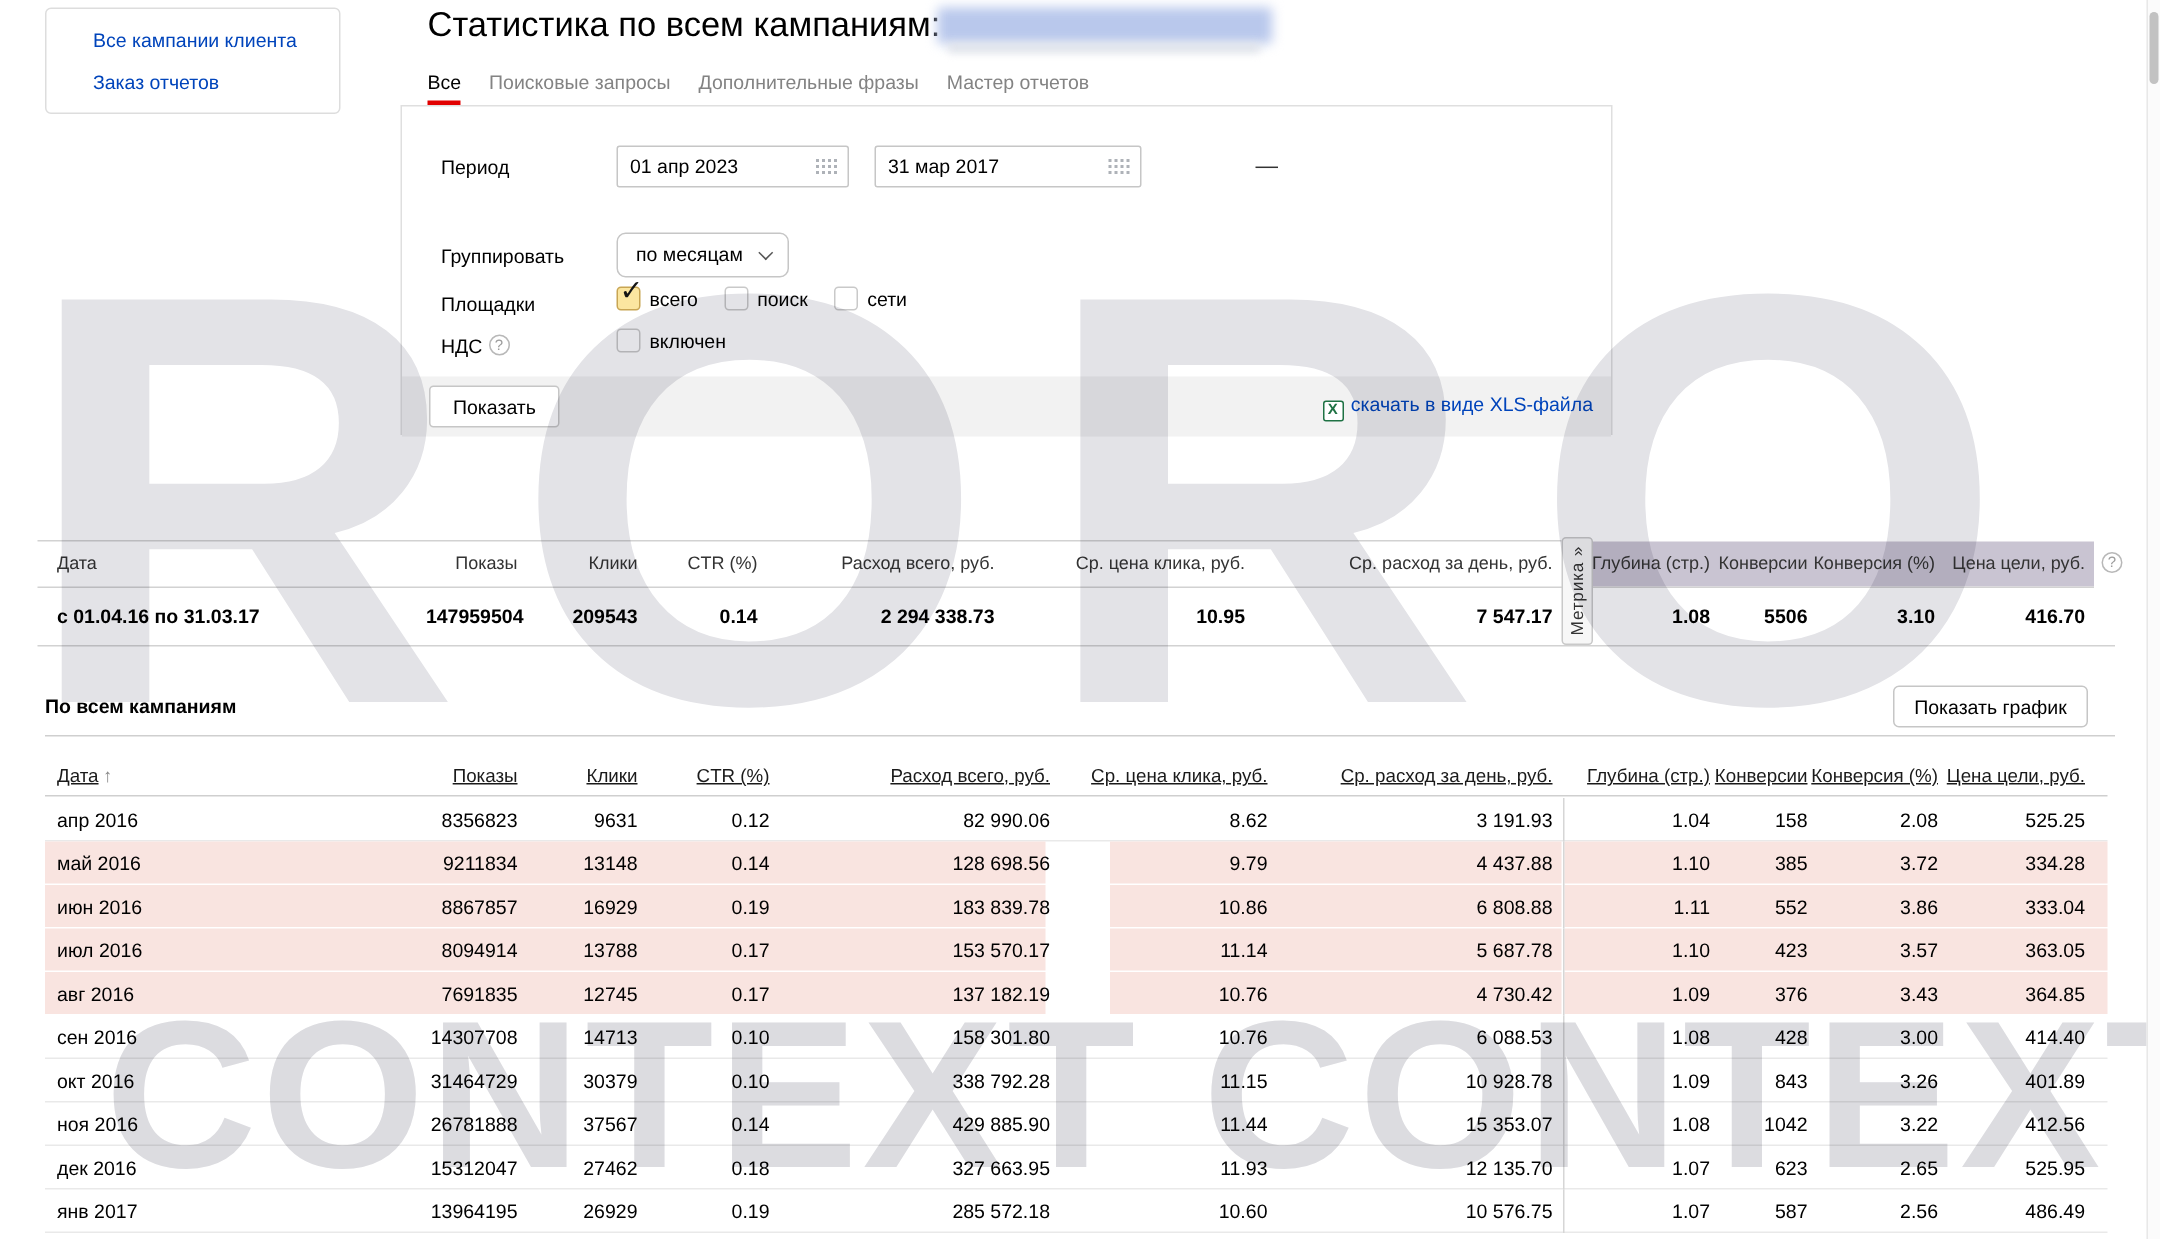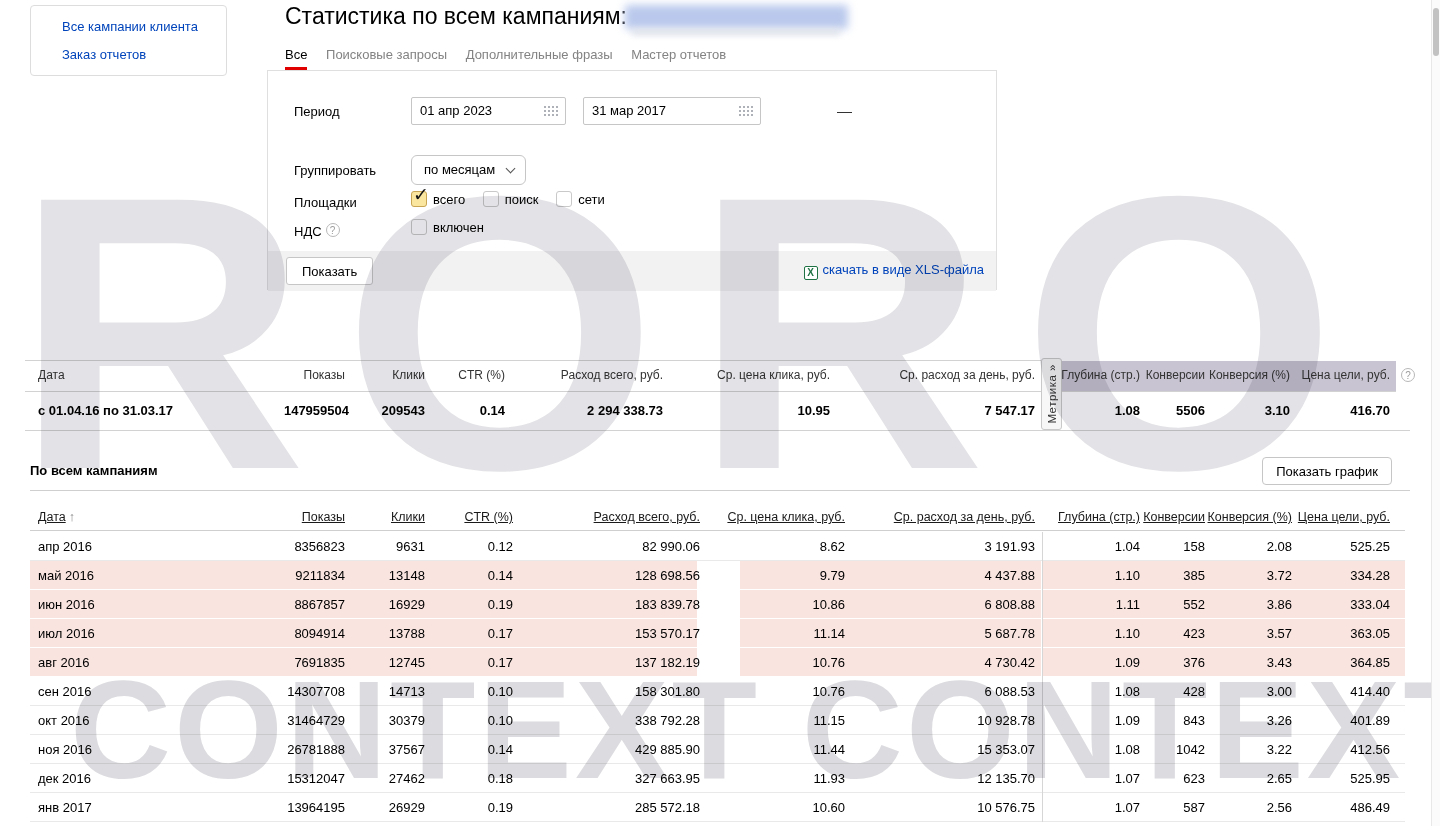--- a/index.html
+++ b/index.html
@@ -20,21 +20,21 @@
   
   .page-title { position:absolute; left:285px; top:3px; font-size:23px; font-weight:400; }
   .blur1 { position:absolute; left:625px; top:5px; width:223px; height:24px; background:#b9c8ec; filter:blur(4px); border-radius:2px; }
   .blur2 { position:absolute; left:632px; top:29px; width:208px; height:6px; background:#dde1e8; filter:blur(3px); }
   .tabs { position:absolute; left:285px; top:47px; font-size:13px; }
   .tab { display:inline-block; margin-right:15px; color:#838383; cursor:pointer; position:relative; padding-bottom:8px; }
   .tab.active { color:#000; }
   .tab.active .tab-underline { position:absolute; left:0; bottom:0; height:3px; width:100%; background:#e10000; }
 
   
-  .panel { position:absolute; left:267px; top:70px; width:730px; height:220px;
+  .panel { position:absolute; left:267px; top:70px; width:808px; height:220px;
            border:1px solid #dfdfdf; background:#fff; }
   .flabel { position:absolute; left:26px; font-size:13px; color:#000; }
   .dinput { position:absolute; top:26px; height:28px; border:1px solid #c6c6c6; border-radius:2px;
             background:#fff; font-size:13px; line-height:26px; padding:0 8px; }
   .dinput .cal { position:absolute; right:7px; top:8px; width:14px; height:11px; }
   .dot { position:absolute; left:0; top:0; width:2px; height:2px; background:#aeb2b8;
          box-shadow:4px 0 #aeb2b8,8px 0 #aeb2b8,12px 0 #aeb2b8,
                     0 4px #aeb2b8,4px 4px #aeb2b8,8px 4px #aeb2b8,12px 4px #aeb2b8,
                     0 8px #aeb2b8,4px 8px #aeb2b8,8px 8px #aeb2b8,12px 8px #aeb2b8; }
   .dash { position:absolute; left:569px; top:31px; font-size:15px; color:#333; }

